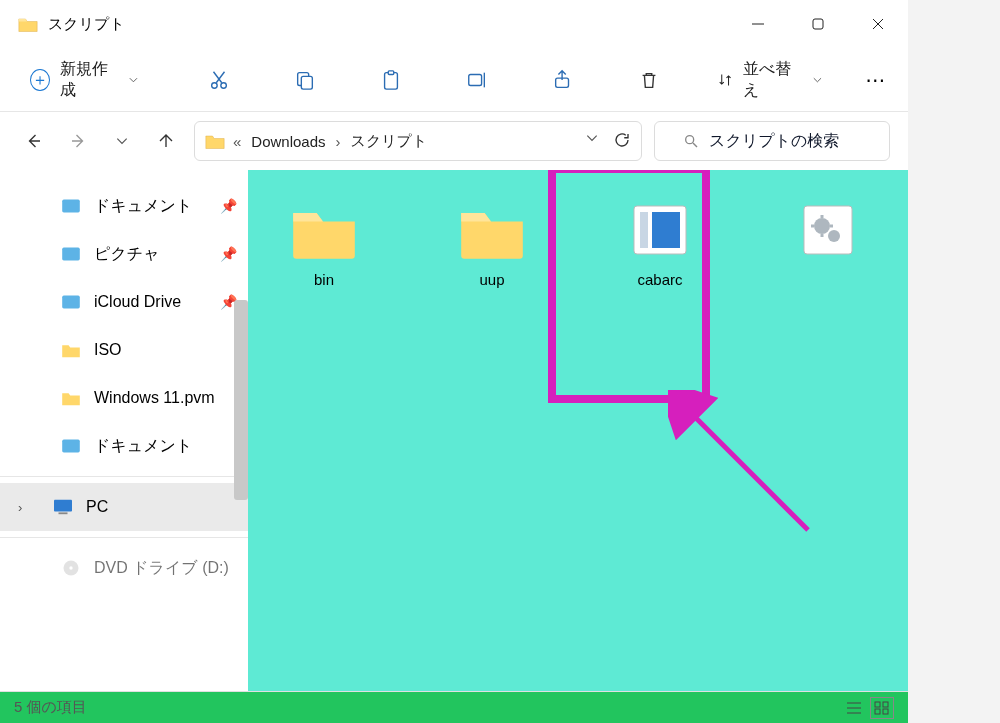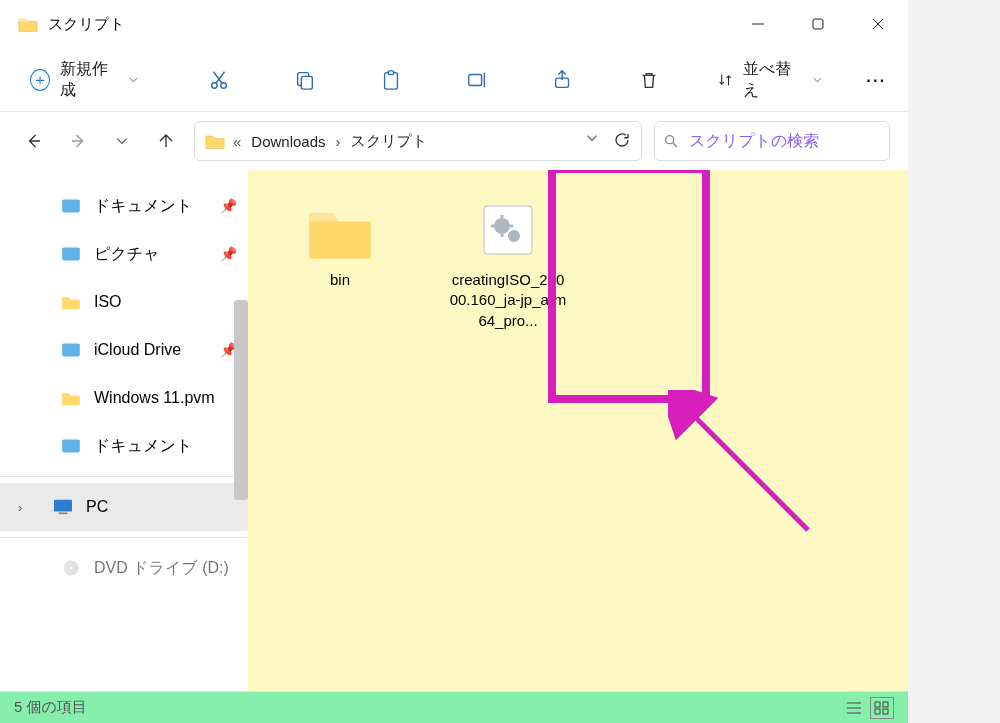--- a/index.html
+++ b/index.html
@@ -154,23 +154,23 @@
   }
   .addressbar .spacer { flex:1; }
   .addressbar .right-icons { display:flex; gap:14px; }
   .searchbox {
     width: 236px;
     height:40px;
     border:1px solid #dcdcdc;
     border-radius:6px;
     display:flex;
     align-items:center;
-    padding:0 8px;
+    padding:0 28px;
     gap:10px;
-    color:#8b5cf6;
+    color:#0f172a;
     font-size:16px;
   }
   
   .content {
     flex:1;
     display:flex;
     overflow:hidden;
   }
   .sidebar {
     width: 248px;
@@ -216,26 +216,26 @@
     border-radius:3px;
   }
   .side-sep {
     height:1px;
     background:#e6e6e6;
     margin:6px 0 6px 0;
   }
   
   .files {
     flex:1;
-    padding: 20px 28px;
+    padding: 20px 12px;
     display:flex;
     align-items:flex-start;
     gap: 40px;
     position:relative;
-    background:#fef9c3;
+    background:#5eead4;
   }
   .file-item {
     width: 128px;
     display:flex;
     flex-direction:column;
     align-items:center;
     text-align:center;
     gap:8px;
     padding:4px;
     border-radius:4px;
@@ -266,21 +266,21 @@
   
   .statusbar {
     height:32px;
     border-top:1px solid #e0e0e0;
     display:flex;
     align-items:center;
     padding: 0 14px;
     font-size:15px;
     color:#555;
     gap: 24px;
-    background:#86efac;
+    background:#22c55e;
   }
   .statusbar .right {
     margin-left:auto;
     display:flex;
     gap:4px;
   }
   .view-btn {
     width:24px;height:22px;
     border:1px solid transparent;
     display:flex;align-items:center;justify-content:center;
@@ -464,33 +464,33 @@
           <svg viewBox="0 0 24 20" width="20" height="16">
               <rect x="1" y="2" width="22" height="16" rx="2" fill="#5db3e6"></rect>
             </svg>
         </span>
         <span>ピクチャ</span>
         <span class="pin">📌</span>
       </div>
       <div class="side-item">
         <span class="side-icon">
           <svg viewBox="0 0 24 20" width="20" height="16">
-              <path d="M1 4 h8 l2 3 h12 v12 h-22 z" fill="#ffd76a"></path>
-            </svg>
-        </span>
-        <span>ISO</span>
+              <rect x="1" y="2" width="22" height="16" rx="2" fill="#5db3e6"></rect>
+            </svg>
+        </span>
+        <span>iCloud Drive</span>
+        <span class="pin">📌</span>
       </div>
       <div class="side-item">
         <span class="side-icon">
           <svg viewBox="0 0 24 20" width="20" height="16">
-              <rect x="1" y="2" width="22" height="16" rx="2" fill="#5db3e6"></rect>
-            </svg>
-        </span>
-        <span>iCloud Drive</span>
-        <span class="pin">📌</span>
+              <path d="M1 4 h8 l2 3 h12 v12 h-22 z" fill="#ffd76a"></path>
+            </svg>
+        </span>
+        <span>ISO</span>
       </div>
       <div class="side-item">
         <span class="side-icon">
           <svg viewBox="0 0 24 20" width="20" height="16">
               <path d="M1 4 h8 l2 3 h12 v12 h-22 z" fill="#ffd76a"></path>
             </svg>
         </span>
         <span style="white-space:nowrap;overflow:hidden">Windows 11.pvm</span>
       </div>
       <div class="side-item">
@@ -530,33 +530,51 @@
       <div class="file-item">
         <div class="file-icon">
           <svg viewBox="0 0 64 56" width="68" height="60">
             <path d="M3 12 h22 l6 8 h30 v32 q0 3 -3 3 h-52 q-3 0 -3 -3 z" fill="#ffd76a"></path>
             <path d="M3 12 h22 l6 8 h-28 z" fill="#ffe59a"></path>
           </svg>
         </div>
         <div class="file-label">bin</div>
       </div>
 
-
-
+      <div class="file-item">
+        <div class="file-icon">
+          <svg viewBox="0 0 64 56" width="68" height="60">
+            <path d="M3 12 h22 l6 8 h30 v32 q0 3 -3 3 h-52 q-3 0 -3 -3 z" fill="#ffd76a"></path>
+            <path d="M3 12 h22 l6 8 h-28 z" fill="#ffe59a"></path>
+          </svg>
+        </div>
+        <div class="file-label">uup</div>
+      </div>
+
+
+      <div class="file-item">
+        <div class="file-icon">
+          <svg viewBox="0 0 60 60" width="60" height="60">
+            <rect x="4" y="6" width="52" height="48" rx="3" fill="#fff" stroke="#bbb"></rect>
+            <rect x="10" y="12" width="8" height="36" fill="#c8d6e4"></rect>
+            <rect x="22" y="12" width="28" height="36" fill="#2f7dd1"></rect>
+          </svg>
+        </div>
+        <div class="file-label">cabarc</div>
+      </div>
 
       <div class="file-item">
         <div class="file-icon">
           <svg viewBox="0 0 60 60" width="60" height="60">
             <rect x="6" y="6" width="48" height="48" rx="3" fill="#fff" stroke="#bbb"></rect>
             <circle cx="24" cy="26" r="8" fill="#aeb7bf"></circle>
             <circle cx="36" cy="36" r="6" fill="#aeb7bf"></circle>
             <path d="M24 18 v-3 M24 34 v3 M16 26 h-3 M32 26 h3" stroke="#aeb7bf" stroke-width="3"></path>
           </svg>
         </div>
-        <div class="file-label">creatingISO_22000.160_ja-jp_arm64_pro...</div>
       </div>
 
       <div class="highlight-box" style="left:300px; top:-5px; width:162px; height:238px;"></div>
       <svg class="annotation-arrow" style="left:420px; top:220px;" width="160" height="160">
         <defs>
           <marker id="ah" markerWidth="12" markerHeight="12" refX="2" refY="6" orient="auto">
             <path d="M0 0 L12 6 L0 12 z" fill="#d61fbd"></path>
           </marker>
         </defs>
         <line x1="140" y1="140" x2="22" y2="22" stroke="#d61fbd" stroke-width="5" marker-end="url(#ah)"></line>

